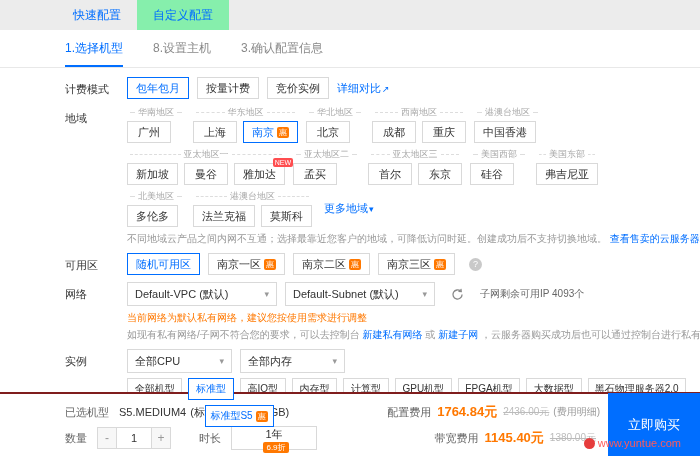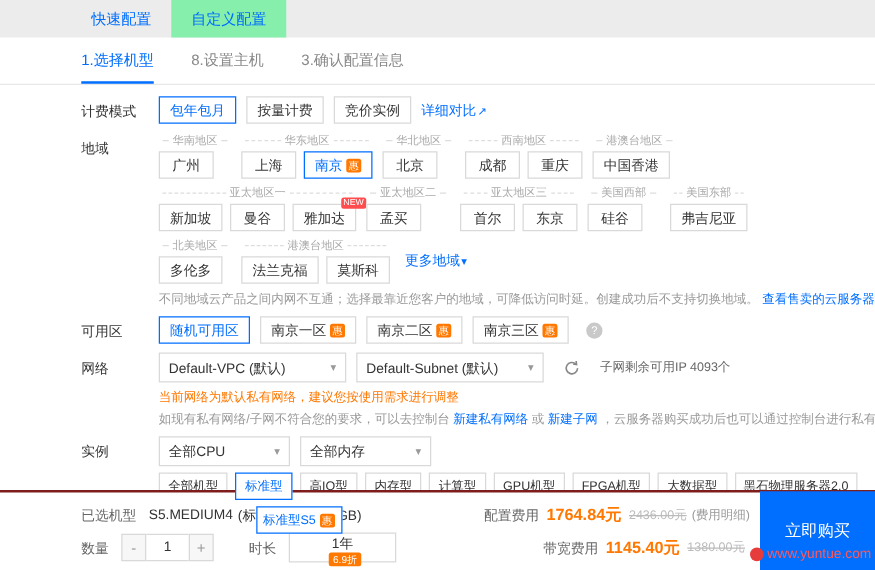--- a/index.html
+++ b/index.html
@@ -79,21 +79,21 @@
   .flabel2 { margin-left:28px; }
   .stepper { display:inline-flex; margin-left:10px; }
   .stbtn { width:20px; height:22px; border:1px solid #d9d9d9; background:#f7f7f7; color:#999;
            display:inline-flex; align-items:center; justify-content:center; font-size:12px; cursor:pointer; }
   .stval { width:34px; height:22px; border-top:1px solid #d9d9d9; border-bottom:1px solid #d9d9d9;
            display:inline-flex; align-items:center; justify-content:center; font-size:11px; color:#333; }
   .duration { margin-left:10px; }
   .disc { background:#ff7800; color:#fff; font-size:8px; line-height:11px; padding:0 3px; border-radius:2px; margin-left:4px; }
   .buy { position:absolute; right:0; top:-1px; bottom:0; width:92px; background:#006eff; color:#fff;
          border:none; font-size:13px; cursor:pointer; }
-  .watermark { position:absolute; right:3px; bottom:7px; display:flex; align-items:center; gap:3px;
+  .watermark { position:absolute; right:19px; bottom:7px; display:flex; align-items:center; gap:3px;
                color:#ff5a5a; font-size:11px; z-index:5; }
   .wdot { width:11px; height:11px; border-radius:50%; background:#e63c3c; display:inline-block; }
 </style>
 </head>
 <body>
 
 <div class="page">
 
   <div class="topbar">
     <div class="tab">快速配置</div>

